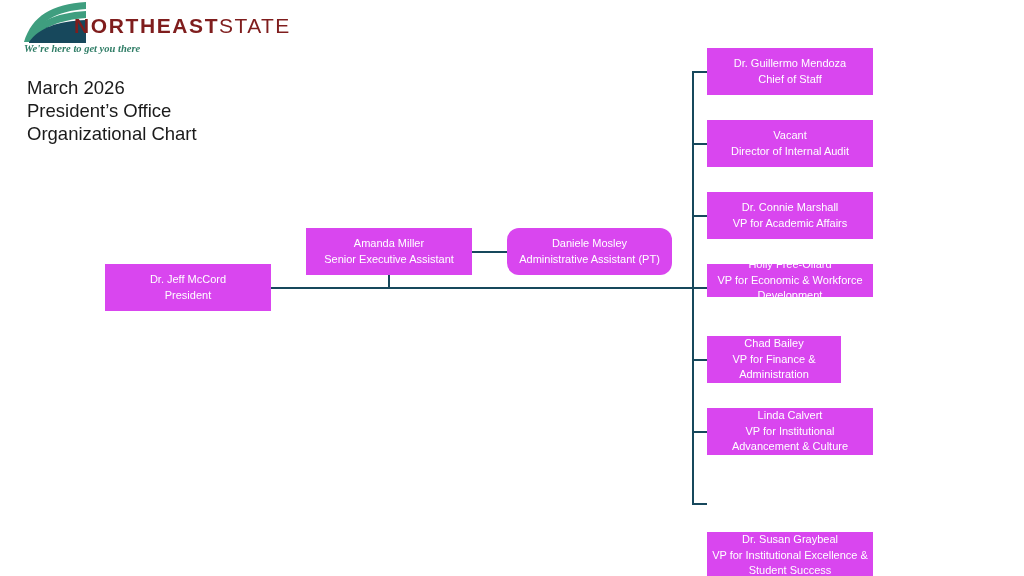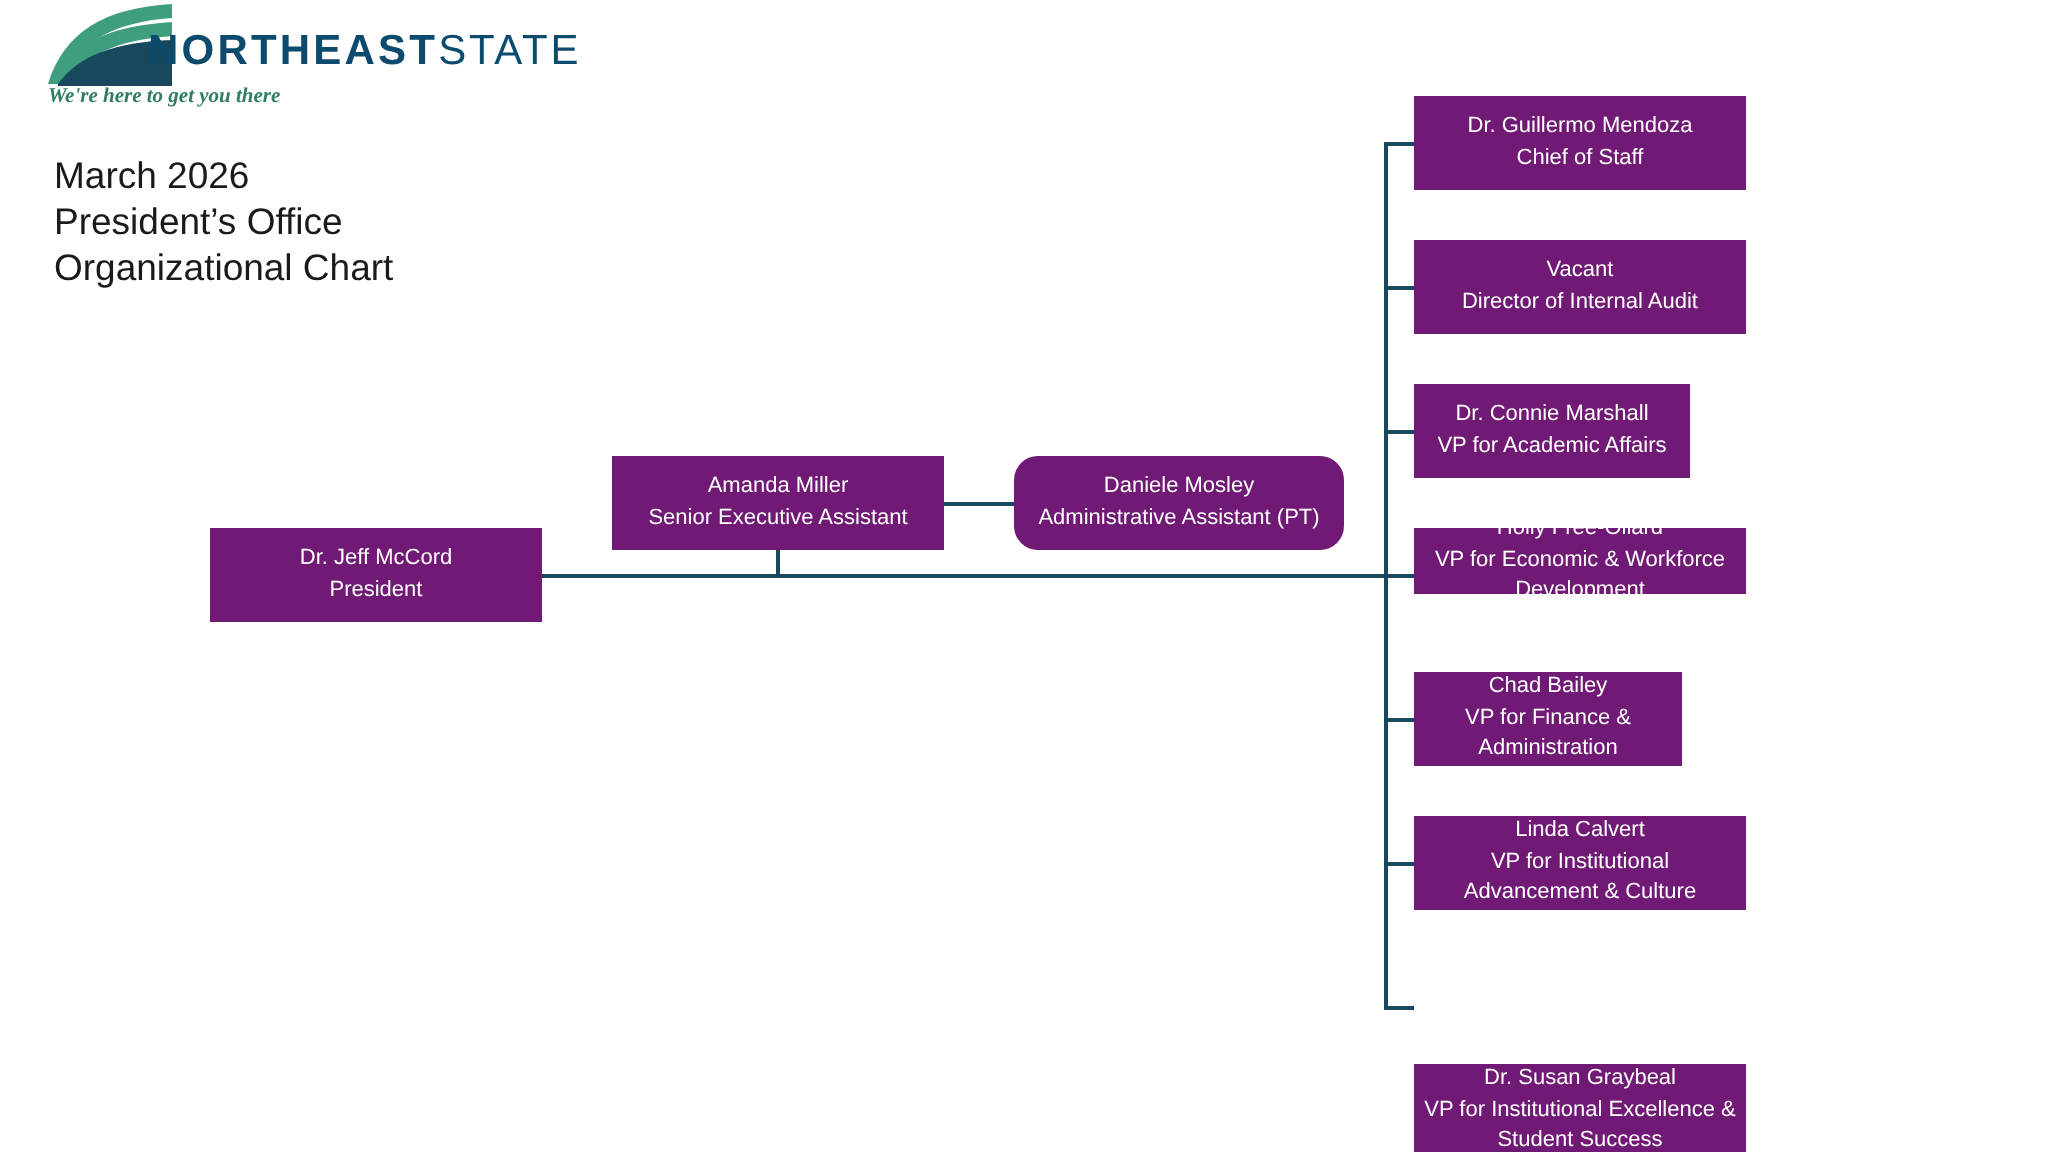--- a/index.html
+++ b/index.html
@@ -32,21 +32,21 @@
     height: 42px;
   }
   #logo-wordmark {
     position: absolute;
     left: 52px;
     top: 12px;
     font-family: "Liberation Sans", sans-serif;
     font-weight: bold;
     font-size: 21px;
     letter-spacing: 1.6px;
-    color: #0c4a6e;
+    color: #7f1d1d;
     white-space: nowrap;
   }
   #logo-wordmark .light {
     font-weight: normal;
     letter-spacing: 1.4px;
   }
   #logo-tagline {
     position: absolute;
     left: 2px;
     top: 41px;
@@ -74,21 +74,21 @@
   .line {
     position: absolute;
     background: #17485c;
   }
   .line.h { height: 2px; }
   .line.v { width: 2px; }
 
   
   .node {
     position: absolute;
-    background: #701a75;
+    background: #d946ef;
     color: #ffffff;
     display: flex;
     flex-direction: column;
     align-items: center;
     justify-content: center;
     text-align: center;
     box-sizing: border-box;
     padding: 2px 4px;
   }
   .node .nm {
@@ -158,21 +158,21 @@
   <div class="node" style="left:707px; top:48px; width:166px; height:47px;">
     <div class="nm">Dr. Guillermo Mendoza</div>
     <div class="tl">Chief of Staff</div>
   </div>
 
   <div class="node" style="left:707px; top:120px; width:166px; height:47px;">
     <div class="nm">Vacant</div>
     <div class="tl">Director of Internal Audit</div>
   </div>
 
-  <div class="node" style="left:707px; top:192px; width:138px; height:47px;">
+  <div class="node" style="left:707px; top:192px; width:166px; height:47px;">
     <div class="nm">Dr. Connie Marshall</div>
     <div class="tl">VP for Academic Affairs</div>
   </div>
 
   <div class="node" style="left:707px; top:264px; width:166px; height:33px;">
     <div class="nm">Holly Free-Ollard</div>
     <div class="tl">VP for Economic &amp; Workforce Development</div>
   </div>
 
   <div class="node" style="left:707px; top:336px; width:134px; height:47px;">

